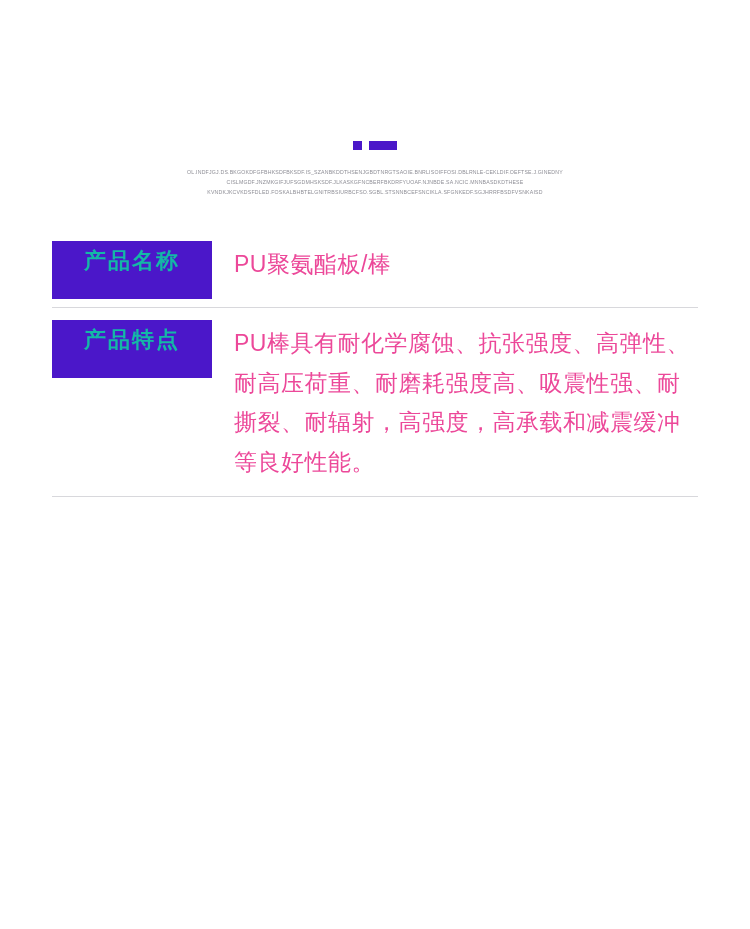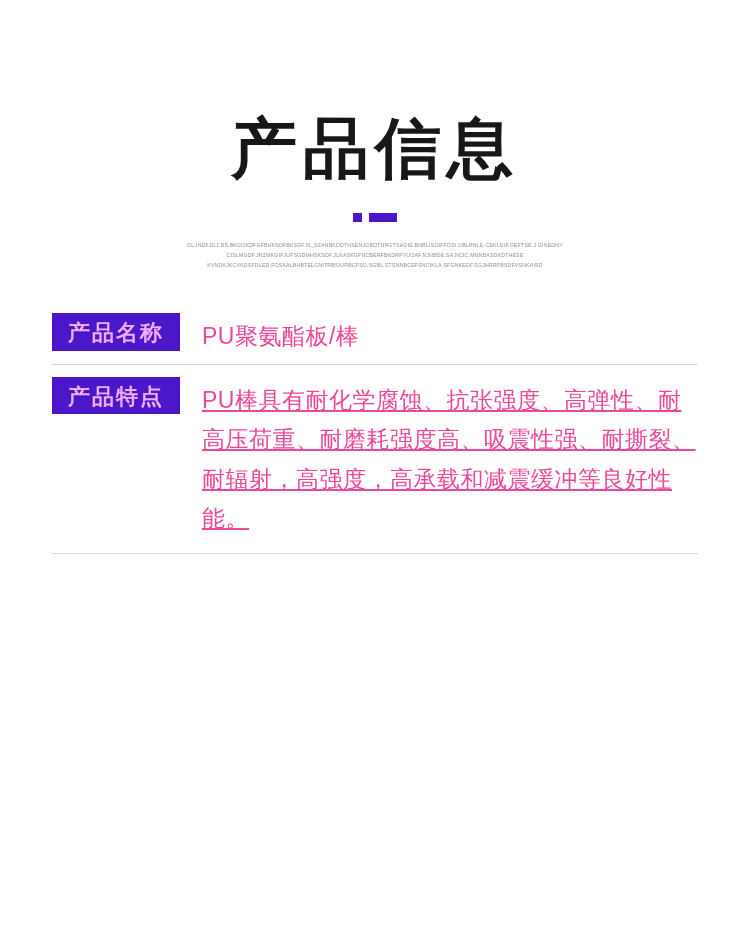--- a/index.html
+++ b/index.html
@@ -72,43 +72,42 @@
     align-items: flex-start;
     border-bottom: 1px solid #d8d8dc;
     padding-bottom: 8px;
     margin-bottom: 12px;
   }
   .row.last {
     border-bottom: none;
   }
   .tag {
     flex: 0 0 auto;
-    width: 128px;
+    width: 160px;
     background: #4b17c9;
-    color: #f0abfc;
+    color: #14b8a6;
     font-size: 22px;
     font-weight: bold;
     letter-spacing: 2px;
     text-align: center;
-    padding: 8px 0 5px 0;
+    padding: 8px 0 26px 0;
     line-height: 1.1;
     box-sizing: border-box;
   }
   .value {
     flex: 1 1 auto;
     padding-left: 22px;
     font-size: 23px;
     line-height: 1.62;
     color: #ec4899;
     padding-top: 5px;
     letter-spacing: 0.5px;
   }
   .value.multiline {
     padding-top: 4px;
-    text-decoration: underline;
   }
   .row.features {
     padding-bottom: 14px;
     margin-bottom: 28px;
   }
   .row.usage {
     border-bottom: none;
     padding-bottom: 0;
     margin-bottom: 0;
   }
@@ -116,21 +115,20 @@
     font-size: 23px;
     line-height: 1.72;
   }
 </style>
 </head>
 <body>
 
 <div class="page">
 
   <div class="header">
-    <h1 class="title">产品信息</h1>
 
     <div class="dots">
       <span class="dot-sq"></span>
       <span class="dot-bar"></span>
     </div>
 
     <div class="subtext">
       <div>OL.INDFJGJ.DS.BKGOKDFGFBHKSDFBKSDF.IS_SZANBKDDTHSENJGBDTNRGTSAOIE.BNRLISOIFFOSI.DBLRNLE-CEKLDIF.OEFTSE.J.GINEDNY</div>
       <div>CISLMGDF.JNZMKGIFJUFSGDMHSKSDF.JLKASKGFNCBERFBKDRFYUOAF.NJNBDE.SA.NCIC.MNNBASDKDTHESE</div>
       <div>KVNDKJKCVKDSFDLED.FOSKALBHBTELGNITRBSIURBCFSO.SGBL.STSNNBCEFSNCIKLA.SFGNKEDF.SGJHRRFBSDFVSNKAISD</div>

